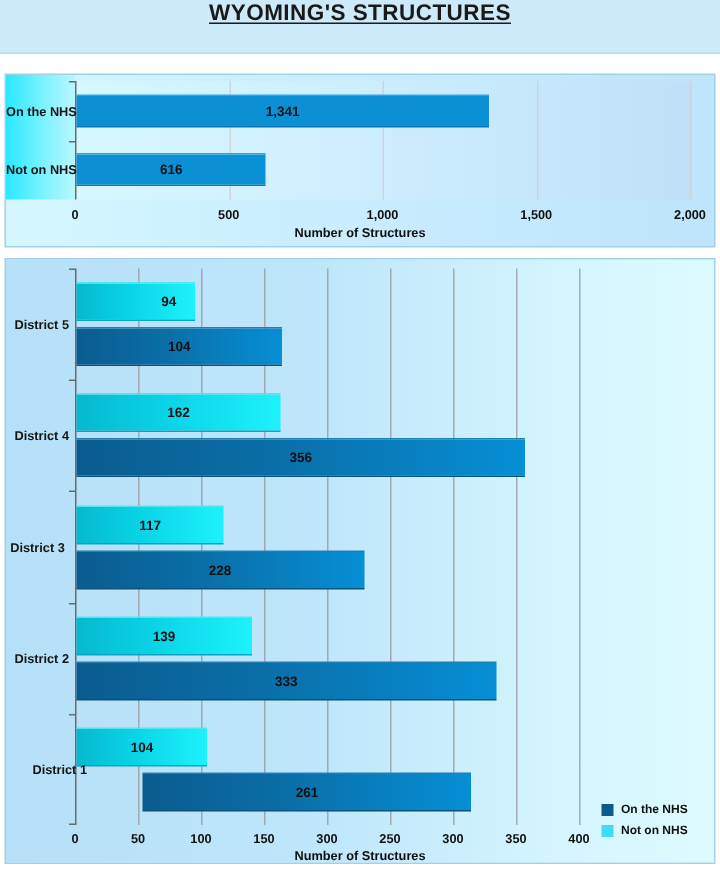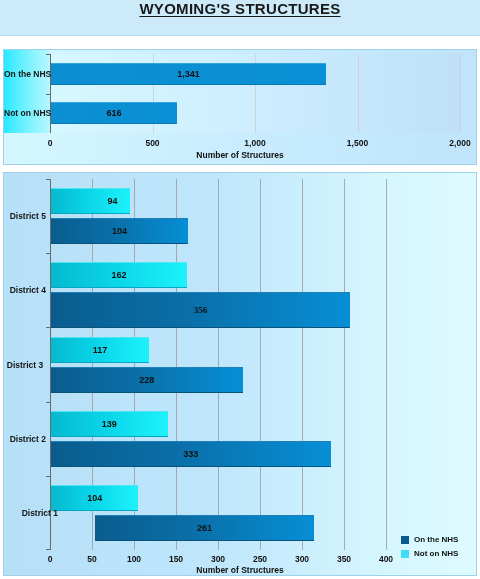--- a/index.html
+++ b/index.html
@@ -268,21 +268,21 @@
         </div>
         <div class="bar bar-not" style="left: 1px; top: 157.5px; width: 98.28px; height: 26px;">
           <span class="bar-value">117</span>
         </div>
         <div class="bar bar-nhs" style="left: 1px; top: 187.5px; width: 191.52px; height: 26px;">
           <span class="bar-value">228</span>
         </div>
         <div class="bar bar-not" style="left: 1px; top: 83.3px; width: 136.08px; height: 26px;">
           <span class="bar-value">162</span>
         </div>
-        <div class="bar bar-nhs" style="left: 1px; top: 113.3px; width: 299.04px; height: 36px; font-family: Liberation Serif, serif;">
+        <div class="bar bar-nhs" style="left: 1px; top: 113.3px; width: 299.04px; height: 26px;">
           <span class="bar-value">356</span>
         </div>
         <div class="bar bar-not" style="left: 1px; top: 9.1px; width: 78.96px; height: 26px; padding-left: 44px;">
           <span class="bar-value">94</span>
         </div>
         <div class="bar bar-nhs" style="left: 1px; top: 39.1px; width: 136.92px; height: 26px;">
           <span class="bar-value">104</span>
         </div>
       </div>
   </div>

